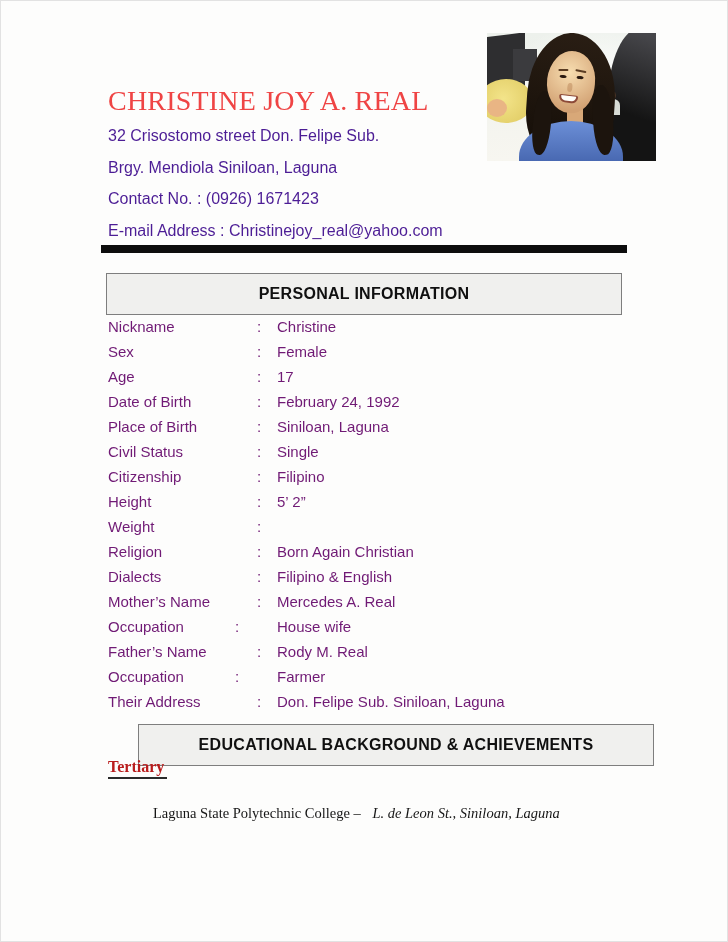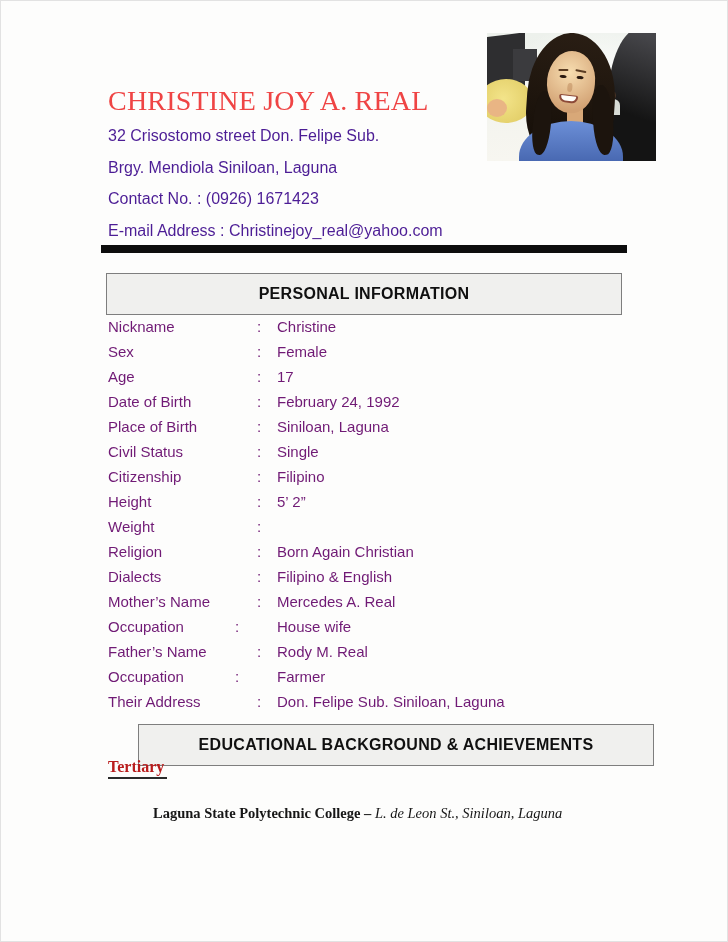--- a/index.html
+++ b/index.html
@@ -72,22 +72,22 @@
   .f-colon.near { left:127px; }
   .f-value { position:absolute; left:169px; top:3px; white-space:nowrap; }
 
   
   .tertiary { position:absolute; left:107px; top:757px;
               font-family:"Liberation Serif", serif; font-weight:700; font-size:16px;
               color:#b91c1c; border-bottom:2px solid #2a2a2a; padding:0 3px 1px 0; }
   .college { position:absolute; left:152px; top:804px;
              font-family:"Liberation Serif", serif; font-size:14.5px; color:#161616;
              white-space:nowrap; }
-  .college .school { font-weight:700; }
-  .college .school-addr { font-style:italic; }
+  .college .school { font-weight:400; }
+  .college .school-addr { font-style:italic;margin-left:8px; }
 </style>
 </head>
 <body>
 
 <div class="page">
 
   <div class="title">CHRISTINE JOY A. REAL</div>
 
   <div class="addr-block">
     <div>32 Crisostomo street Don. Felipe Sub.</div>

